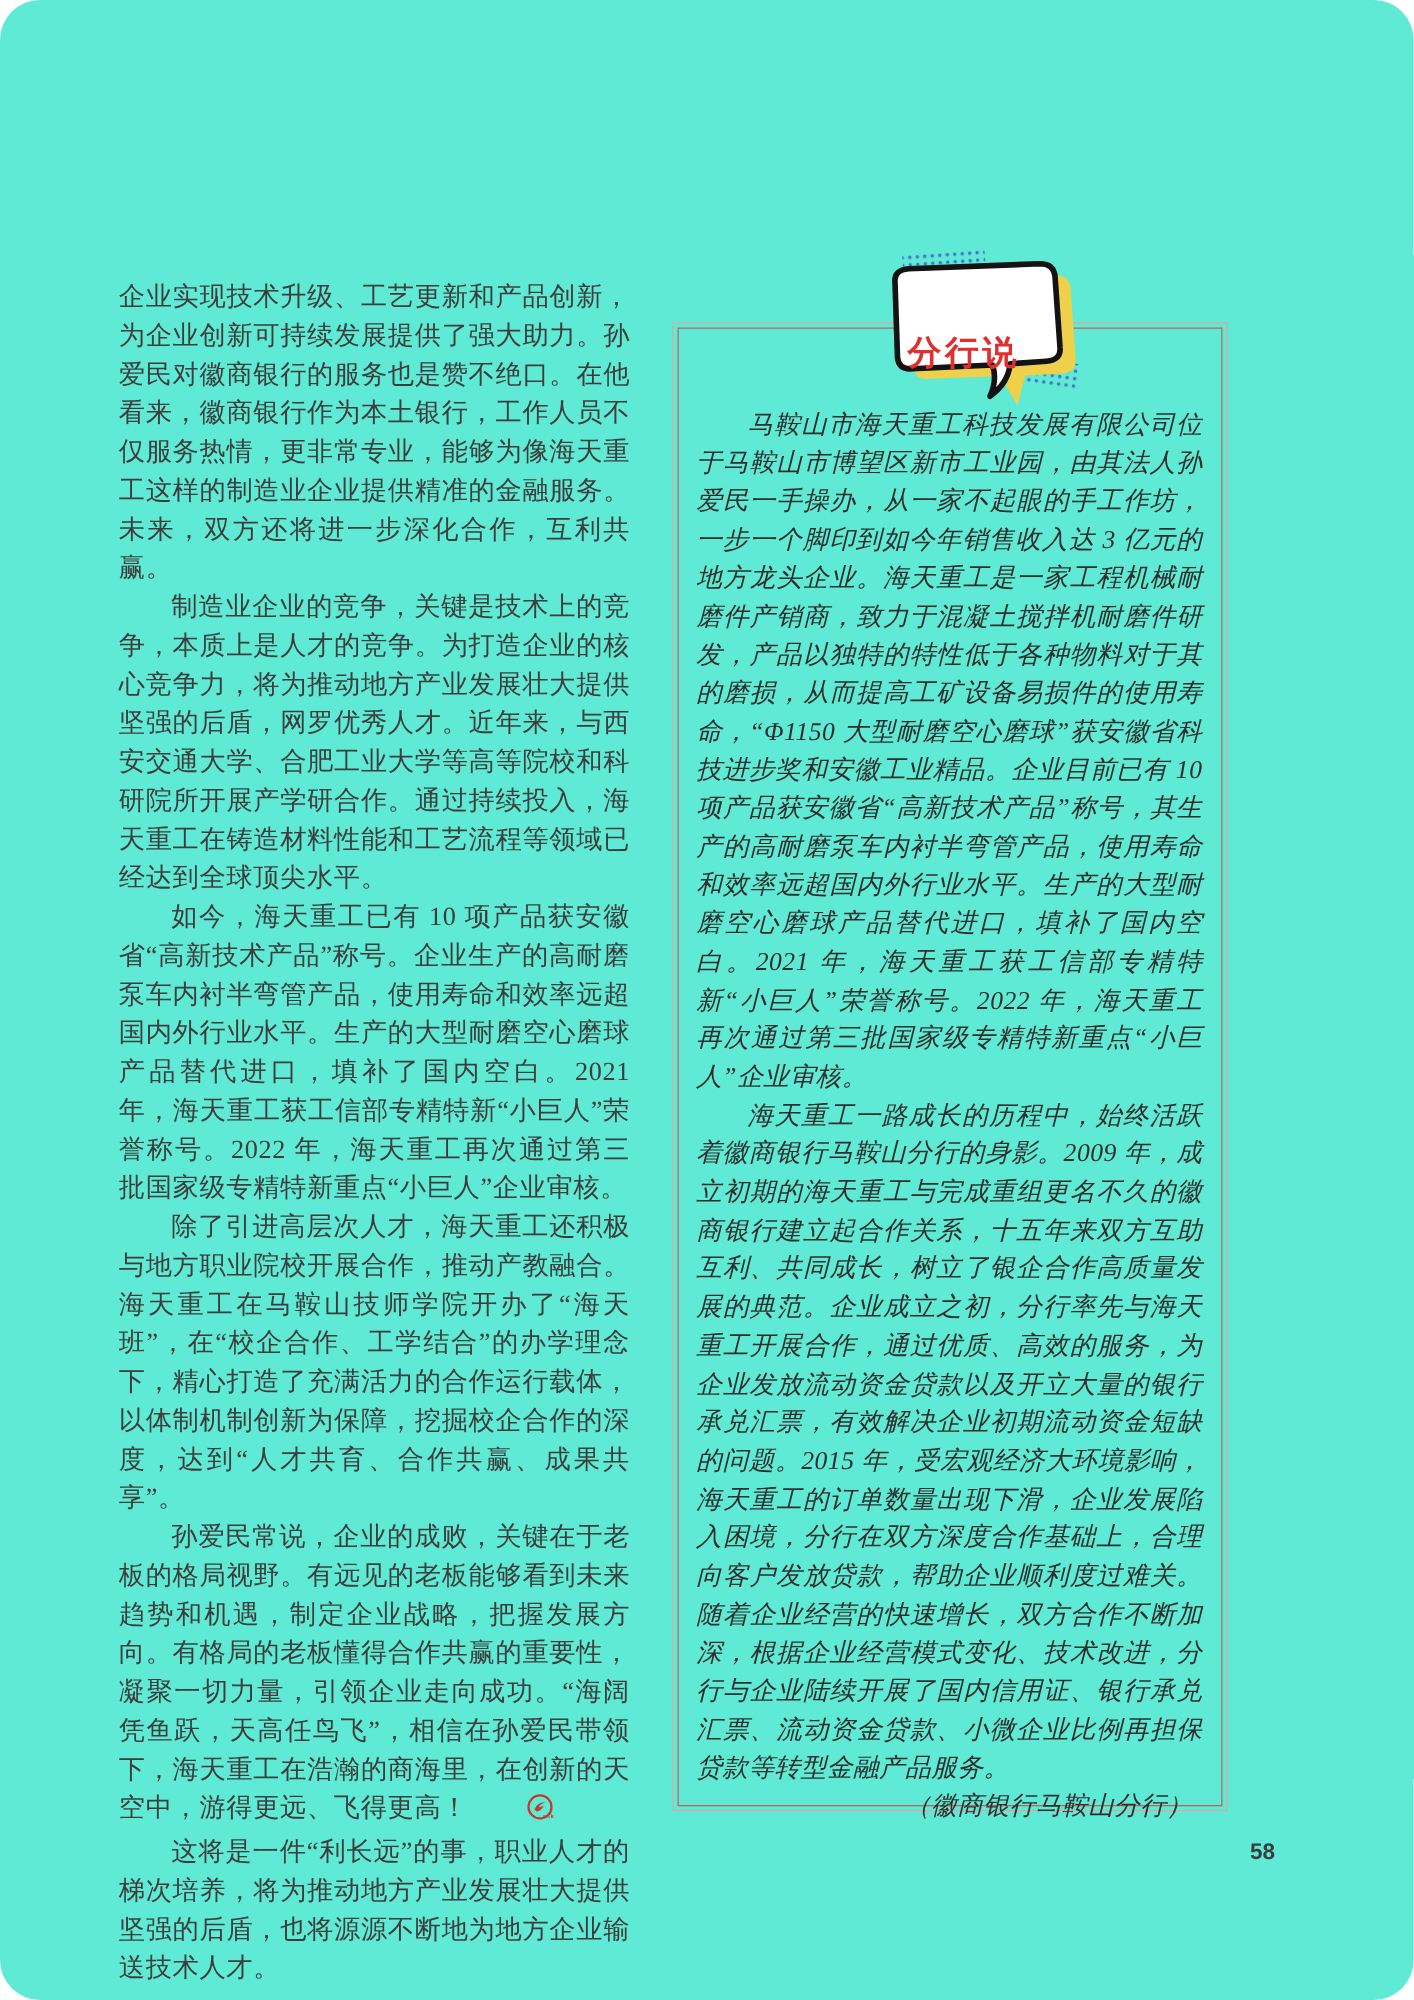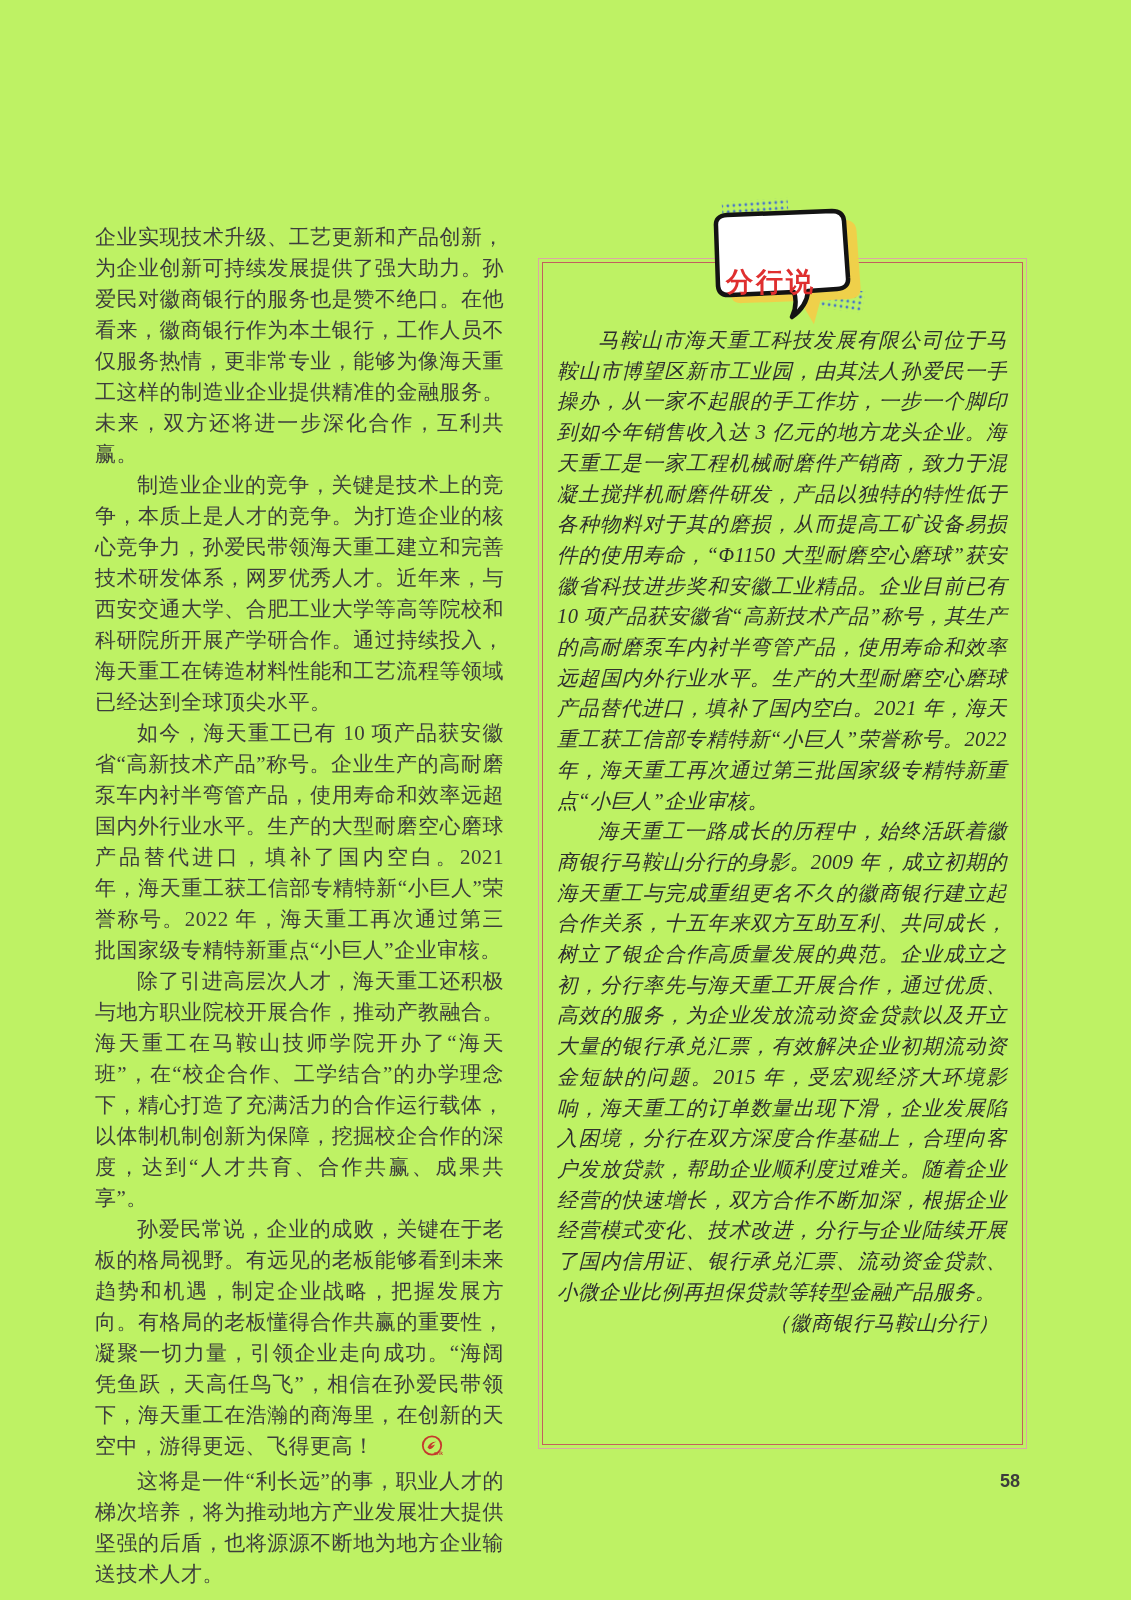--- a/index.html
+++ b/index.html
@@ -1,41 +1,42 @@
 <!DOCTYPE html>
 <html><head>
 <meta charset="utf-8">
 <style>
   * { margin:0; padding:0; box-sizing:border-box; }
   html,body { background:#ffffff; }
   .page {
     position:relative;
     width:1131px; height:1600px;
-    background:#bef264;
+    background:#5eead4;
     margin:0 auto;
     overflow:hidden;
     font-family:"Liberation Serif","DejaVu Serif",serif;
+    border-radius:32px;
   }
 
   
   .left-col {
     position:absolute;
     left:95px; top:222px; width:409px;
     font-size:21px; line-height:31px;
     color:#3d3d3d;
     text-align:justify;
     letter-spacing:0.5px;
   }
   .left-col p { margin:0; text-indent:2em; }
   .left-col p.no-indent { text-indent:0; }
 
   
   .panel {
     position:absolute;
-    left:538px; top:258px; width:489px; height:1191px;
+    left:538px; top:258px; width:444px; height:1191px;
     border:1px solid #dba7a5;
   }
   .panel-inner {
     position:absolute; left:3px; top:3px; right:3px; bottom:3px;
     border:1.5px solid #c2605e;
   }
   .panel-body {
     position:absolute;
     left:18px; right:19px; top:66px;
     font-size:20.5px; line-height:30.7px;
@@ -90,21 +91,21 @@
     color:#3c3c3c;
   }
 </style>
 </head>
 <body>
 
 <div class="page">
 
   <div class="left-col">
     <p class="no-indent">企业实现技术升级、工艺更新和产品创新，为企业创新可持续发展提供了强大助力。孙爱民对徽商银行的服务也是赞不绝口。在他看来，徽商银行作为本土银行，工作人员不仅服务热情，更非常专业，能够为像海天重工这样的制造业企业提供精准的金融服务。未来，双方还将进一步深化合作，互利共赢。</p>
-    <p>制造业企业的竞争，关键是技术上的竞争，本质上是人才的竞争。为打造企业的核心竞争力，孙爱民带领海天重工建立和完善技术研发体系，网罗优秀人才。近年来，与西安交通大学、合肥工业大学等高等院校和科研院所开展产学研合作。通过持续投入，海天重工在铸造材料性能和工艺流程等领域已经达到全球顶尖水平。</p>
+    <p>制造业企业的竞争，关键是技术上的竞争，本质上是人才的竞争。为打造企业的核心竞争力，将为推动地方产业发展壮大提供坚强的后盾，网罗优秀人才。近年来，与西安交通大学、合肥工业大学等高等院校和科研院所开展产学研合作。通过持续投入，海天重工在铸造材料性能和工艺流程等领域已经达到全球顶尖水平。</p>
     <p>如今，海天重工已有 10 项产品获安徽省“高新技术产品”称号。企业生产的高耐磨泵车内衬半弯管产品，使用寿命和效率远超国内外行业水平。生产的大型耐磨空心磨球产品替代进口，填补了国内空白。2021 年，海天重工获工信部专精特新“小巨人”荣誉称号。2022 年，海天重工再次通过第三批国家级专精特新重点“小巨人”企业审核。</p>
     <p>除了引进高层次人才，海天重工还积极与地方职业院校开展合作，推动产教融合。海天重工在马鞍山技师学院开办了“海天班”，在“校企合作、工学结合”的办学理念下，精心打造了充满活力的合作运行载体，以体制机制创新为保障，挖掘校企合作的深度，达到“人才共育、合作共赢、成果共享”。</p>
     <p><span>孙爱民常说，企业的成败，关键在于老板的格局视野。有远见的老板能够看到未来趋势和机遇，制定企业战略，把握发展方向。有格局的老板懂得合作共赢的重要性，凝聚一切力量，引领企业走向成功。“海阔凭鱼跃，天高任鸟飞”，相信在孙爱民带领下，海天重工在浩瀚的商海里，在创新的天空中，游得更远、飞得更高！</span><span class="endmark"><svg width="23" height="22" viewBox="0 0 23 22">
            <circle cx="11" cy="10.5" r="9.2" fill="none" stroke="#c53a2e" stroke-width="1.8"></circle>
            <path d="M6.5 12.5 Q9 6.5 15.5 6.8 Q11 8.2 10 11 L14 9.5 Q12 13.5 8.5 14.2 Z" fill="#c53a2e"></path>
            <text x="13" y="19.5" font-size="4.6" font-weight="bold" fill="#c53a2e" font-family="Liberation Sans, sans-serif">ank</text>
          </svg></span></p>
     <p>这将是一件“利长远”的事，职业人才的梯次培养，将为推动地方产业发展壮大提供坚强的后盾，也将源源不断地为地方企业输送技术人才。</p>
   </div>
 

